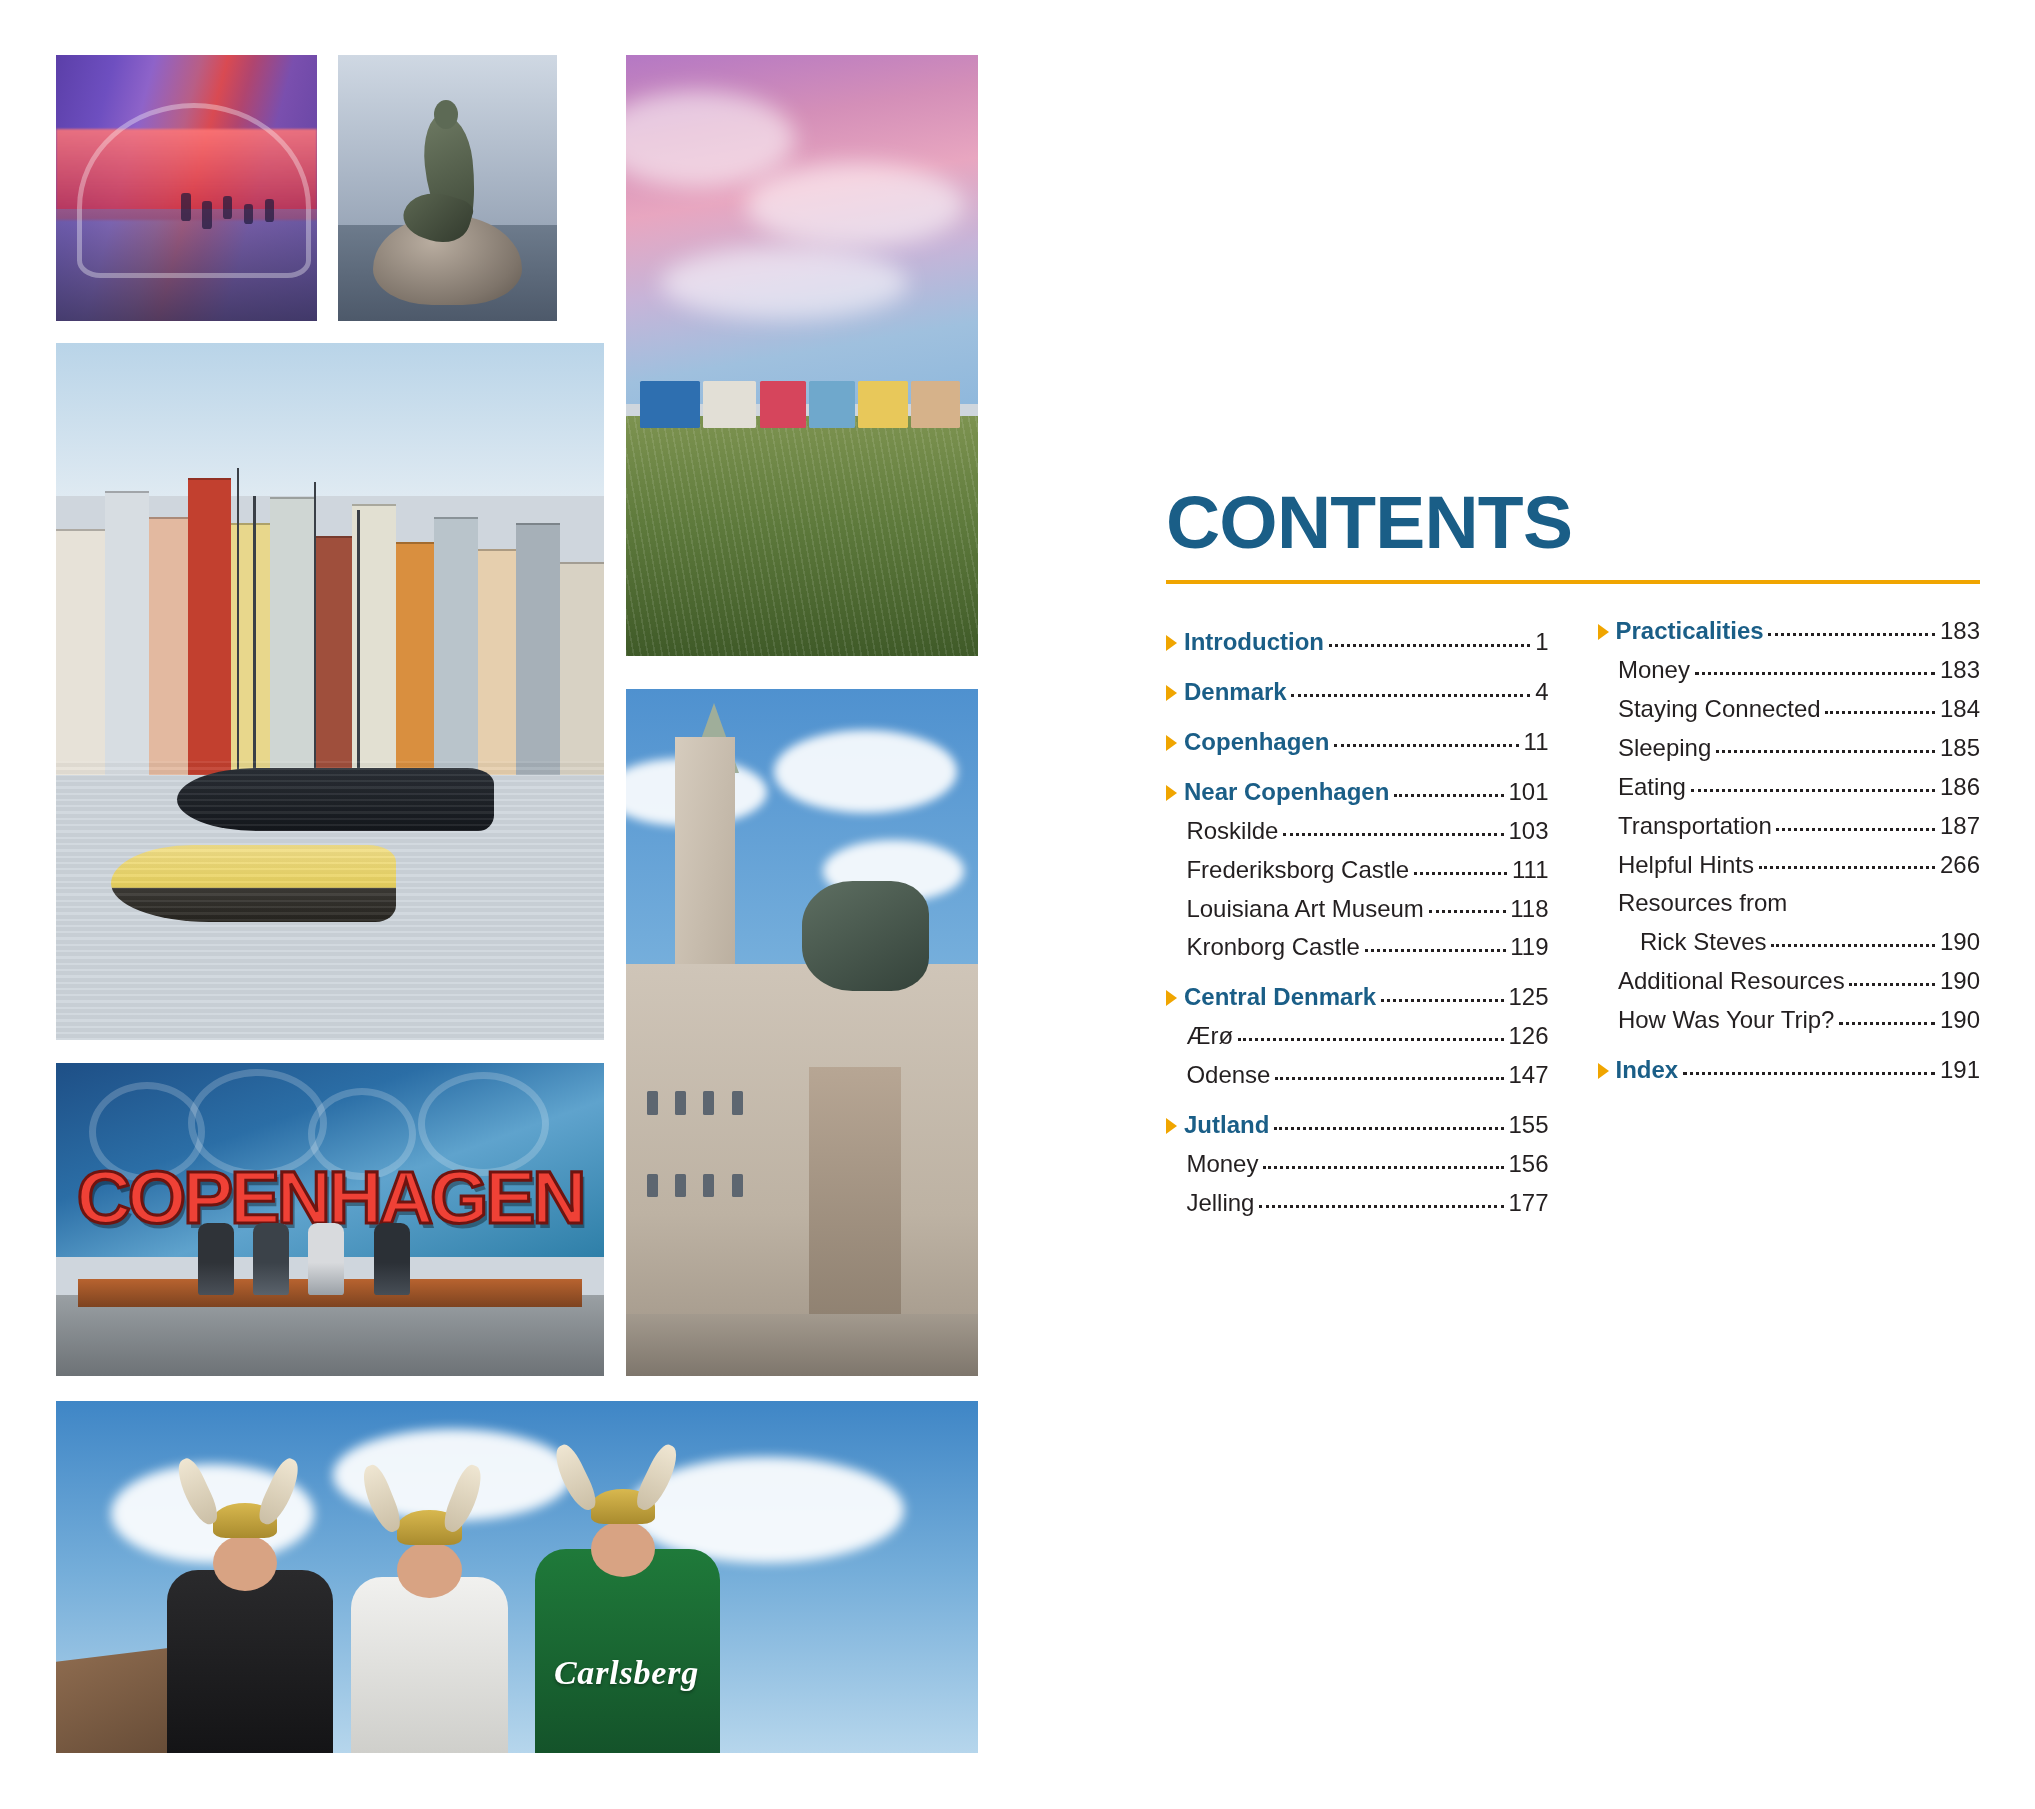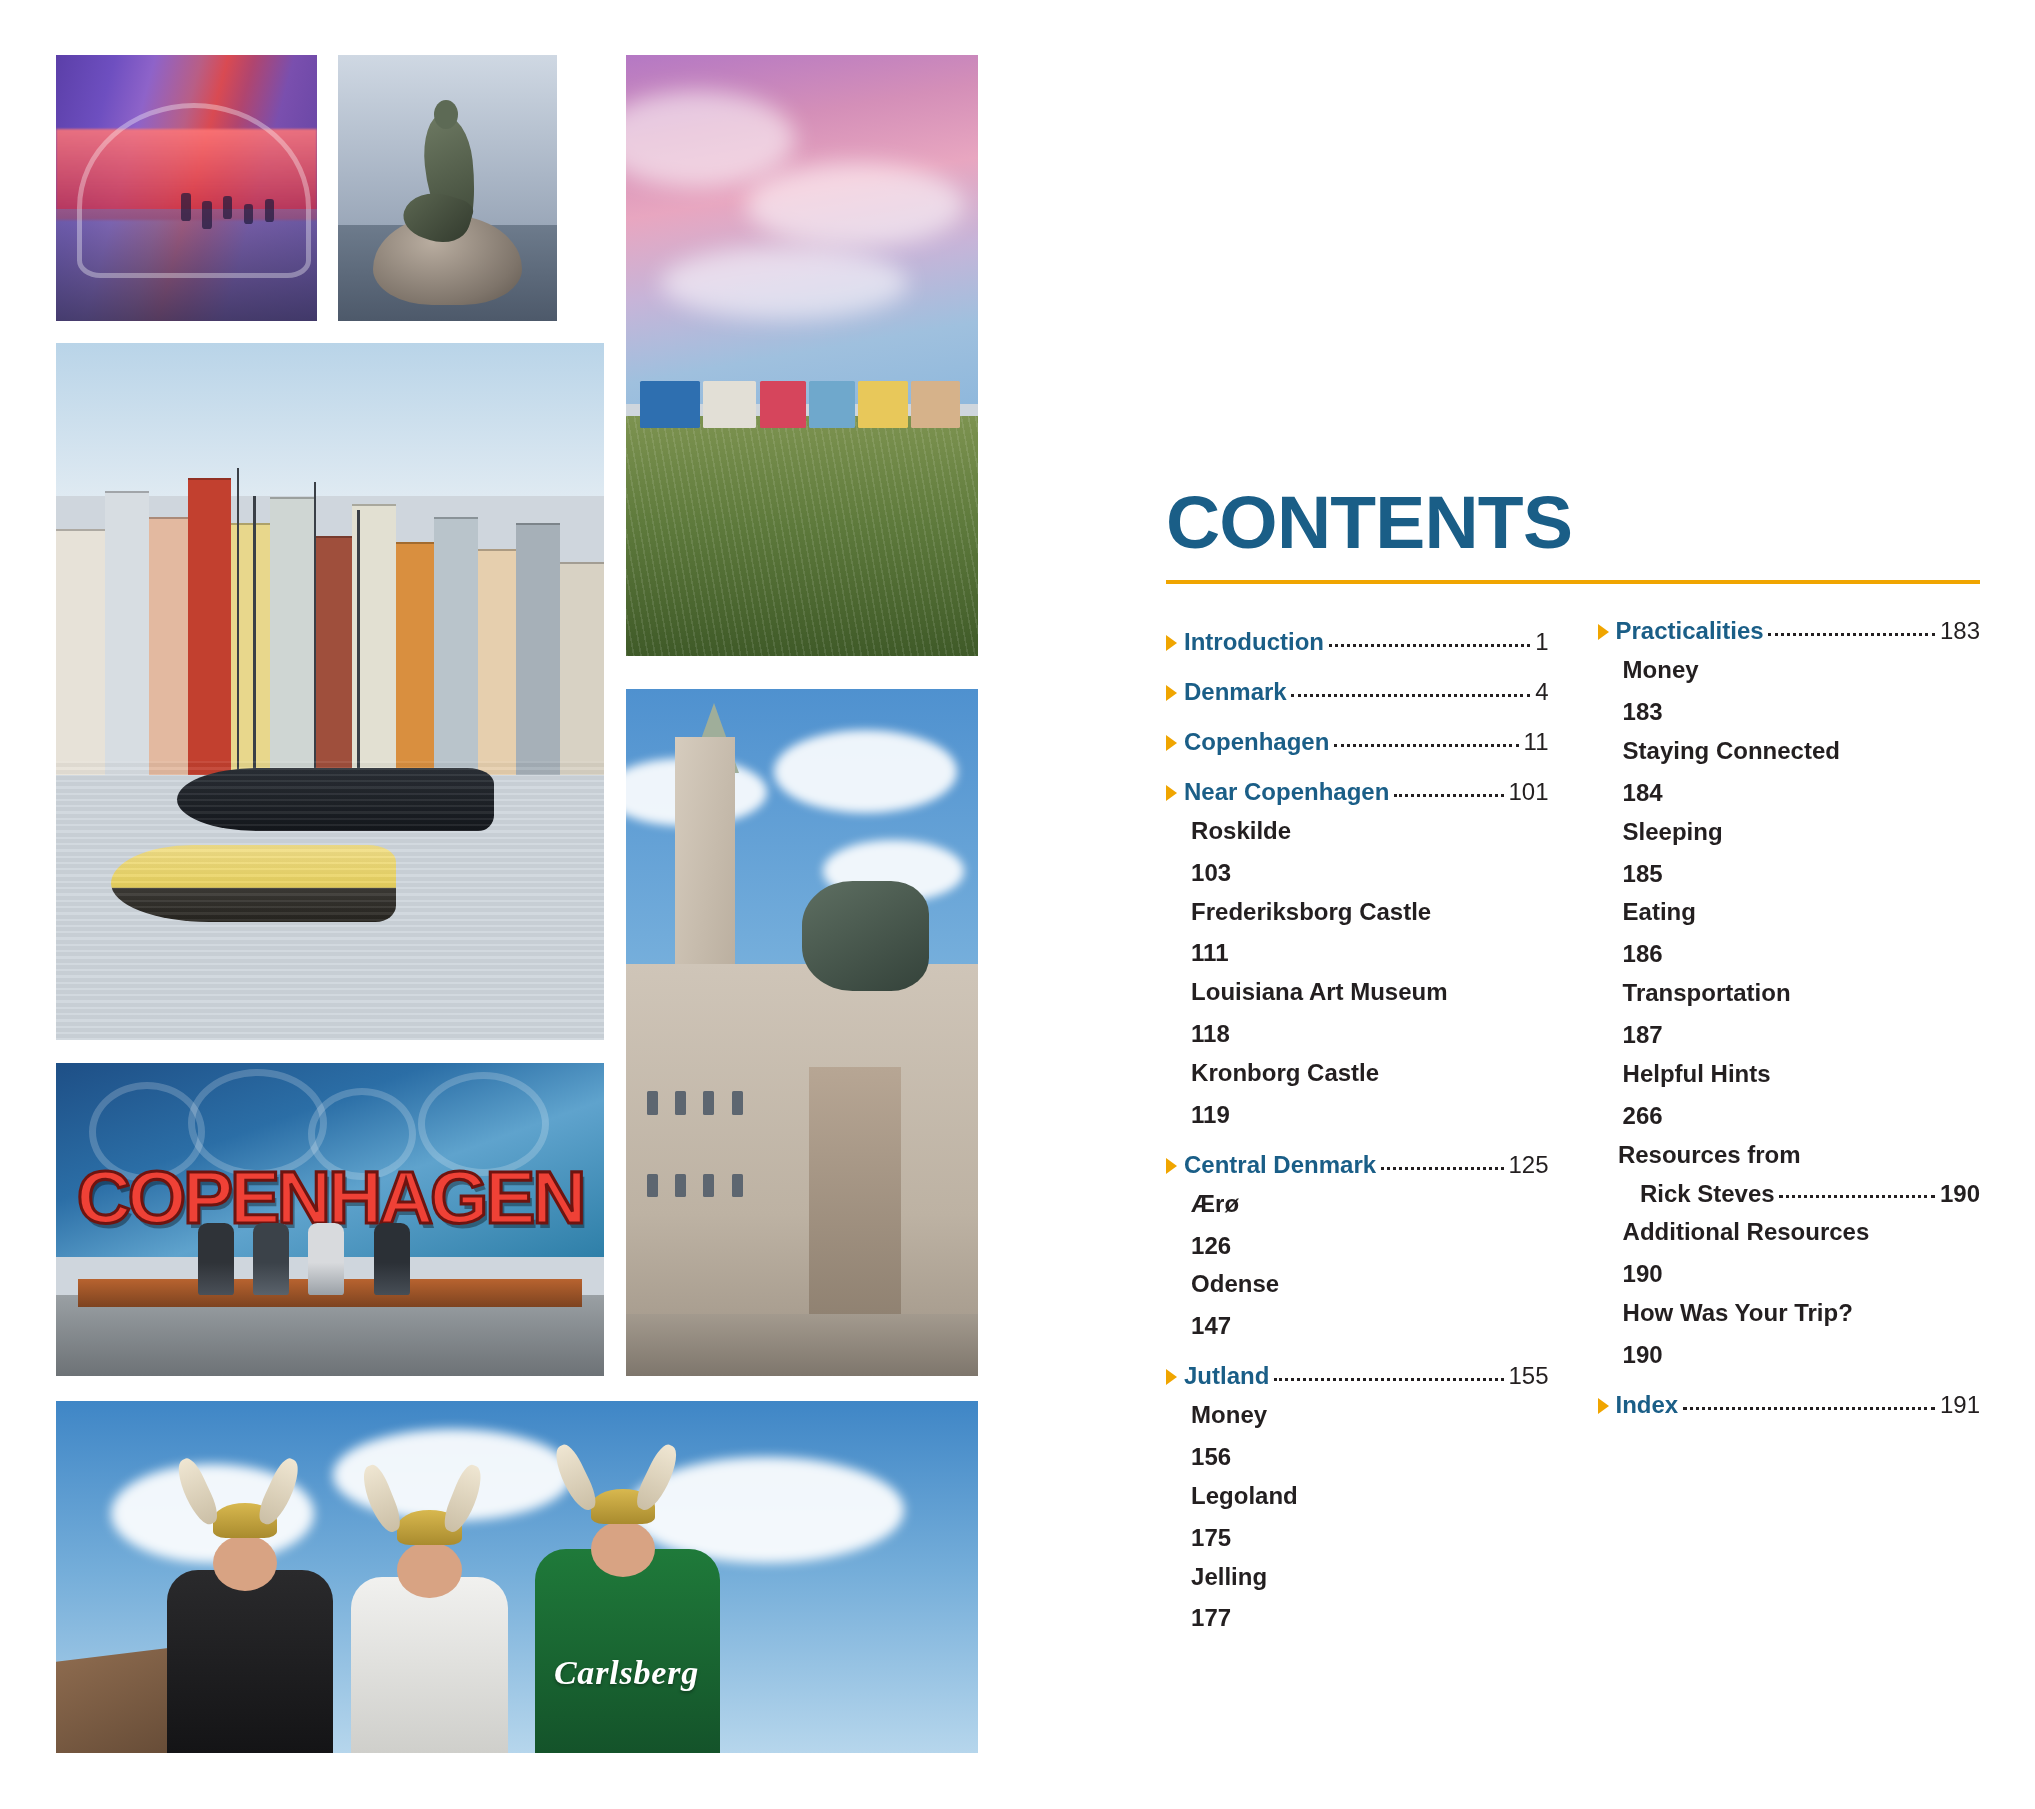--- a/index.html
+++ b/index.html
@@ -235,21 +235,21 @@
 
   .toc-entry.level1 {
     color: #1a5e87;
     font-weight: 700;
     margin-top: 11px;
   }
   .toc-entry.level1 .label { color: #1a5e87; }
   .toc-entry.level1 .page { color: #231f20; font-weight: 400; }
   .toc-entry.level1 .dots { border-bottom-color: #231f20; }
 
-  .toc-entry.level2 { padding-left: 20.4px; font-weight: 700; flex-direction: column; }
+  .toc-entry.level2 { padding-left: 20.4px; font-weight: 400; }
 
   .arrow {
     display: inline-block;
     width: 0; height: 0;
     border-top: 8.6px solid transparent;
     border-bottom: 8.6px solid transparent;
     border-left: 11px solid #f0a500;
     margin-right: 7px;
     position: relative;
     top: 0.8px;
@@ -476,25 +476,20 @@
         <span class="dots"></span>
         <span class="page">155</span>
       </div>
 
       <div class="toc-entry level2">
         <span class="label">Money</span>
         <span class="dots"></span>
         <span class="page">156</span>
       </div>
 
-      <div class="toc-entry level2">
-        <span class="label">Legoland</span>
-        <span class="dots"></span>
-        <span class="page">175</span>
-      </div>
 
       <div class="toc-entry level2">
         <span class="label">Jelling</span>
         <span class="dots"></span>
         <span class="page">177</span>
       </div>
     </div>
 
     <div class="toc-col">
 

